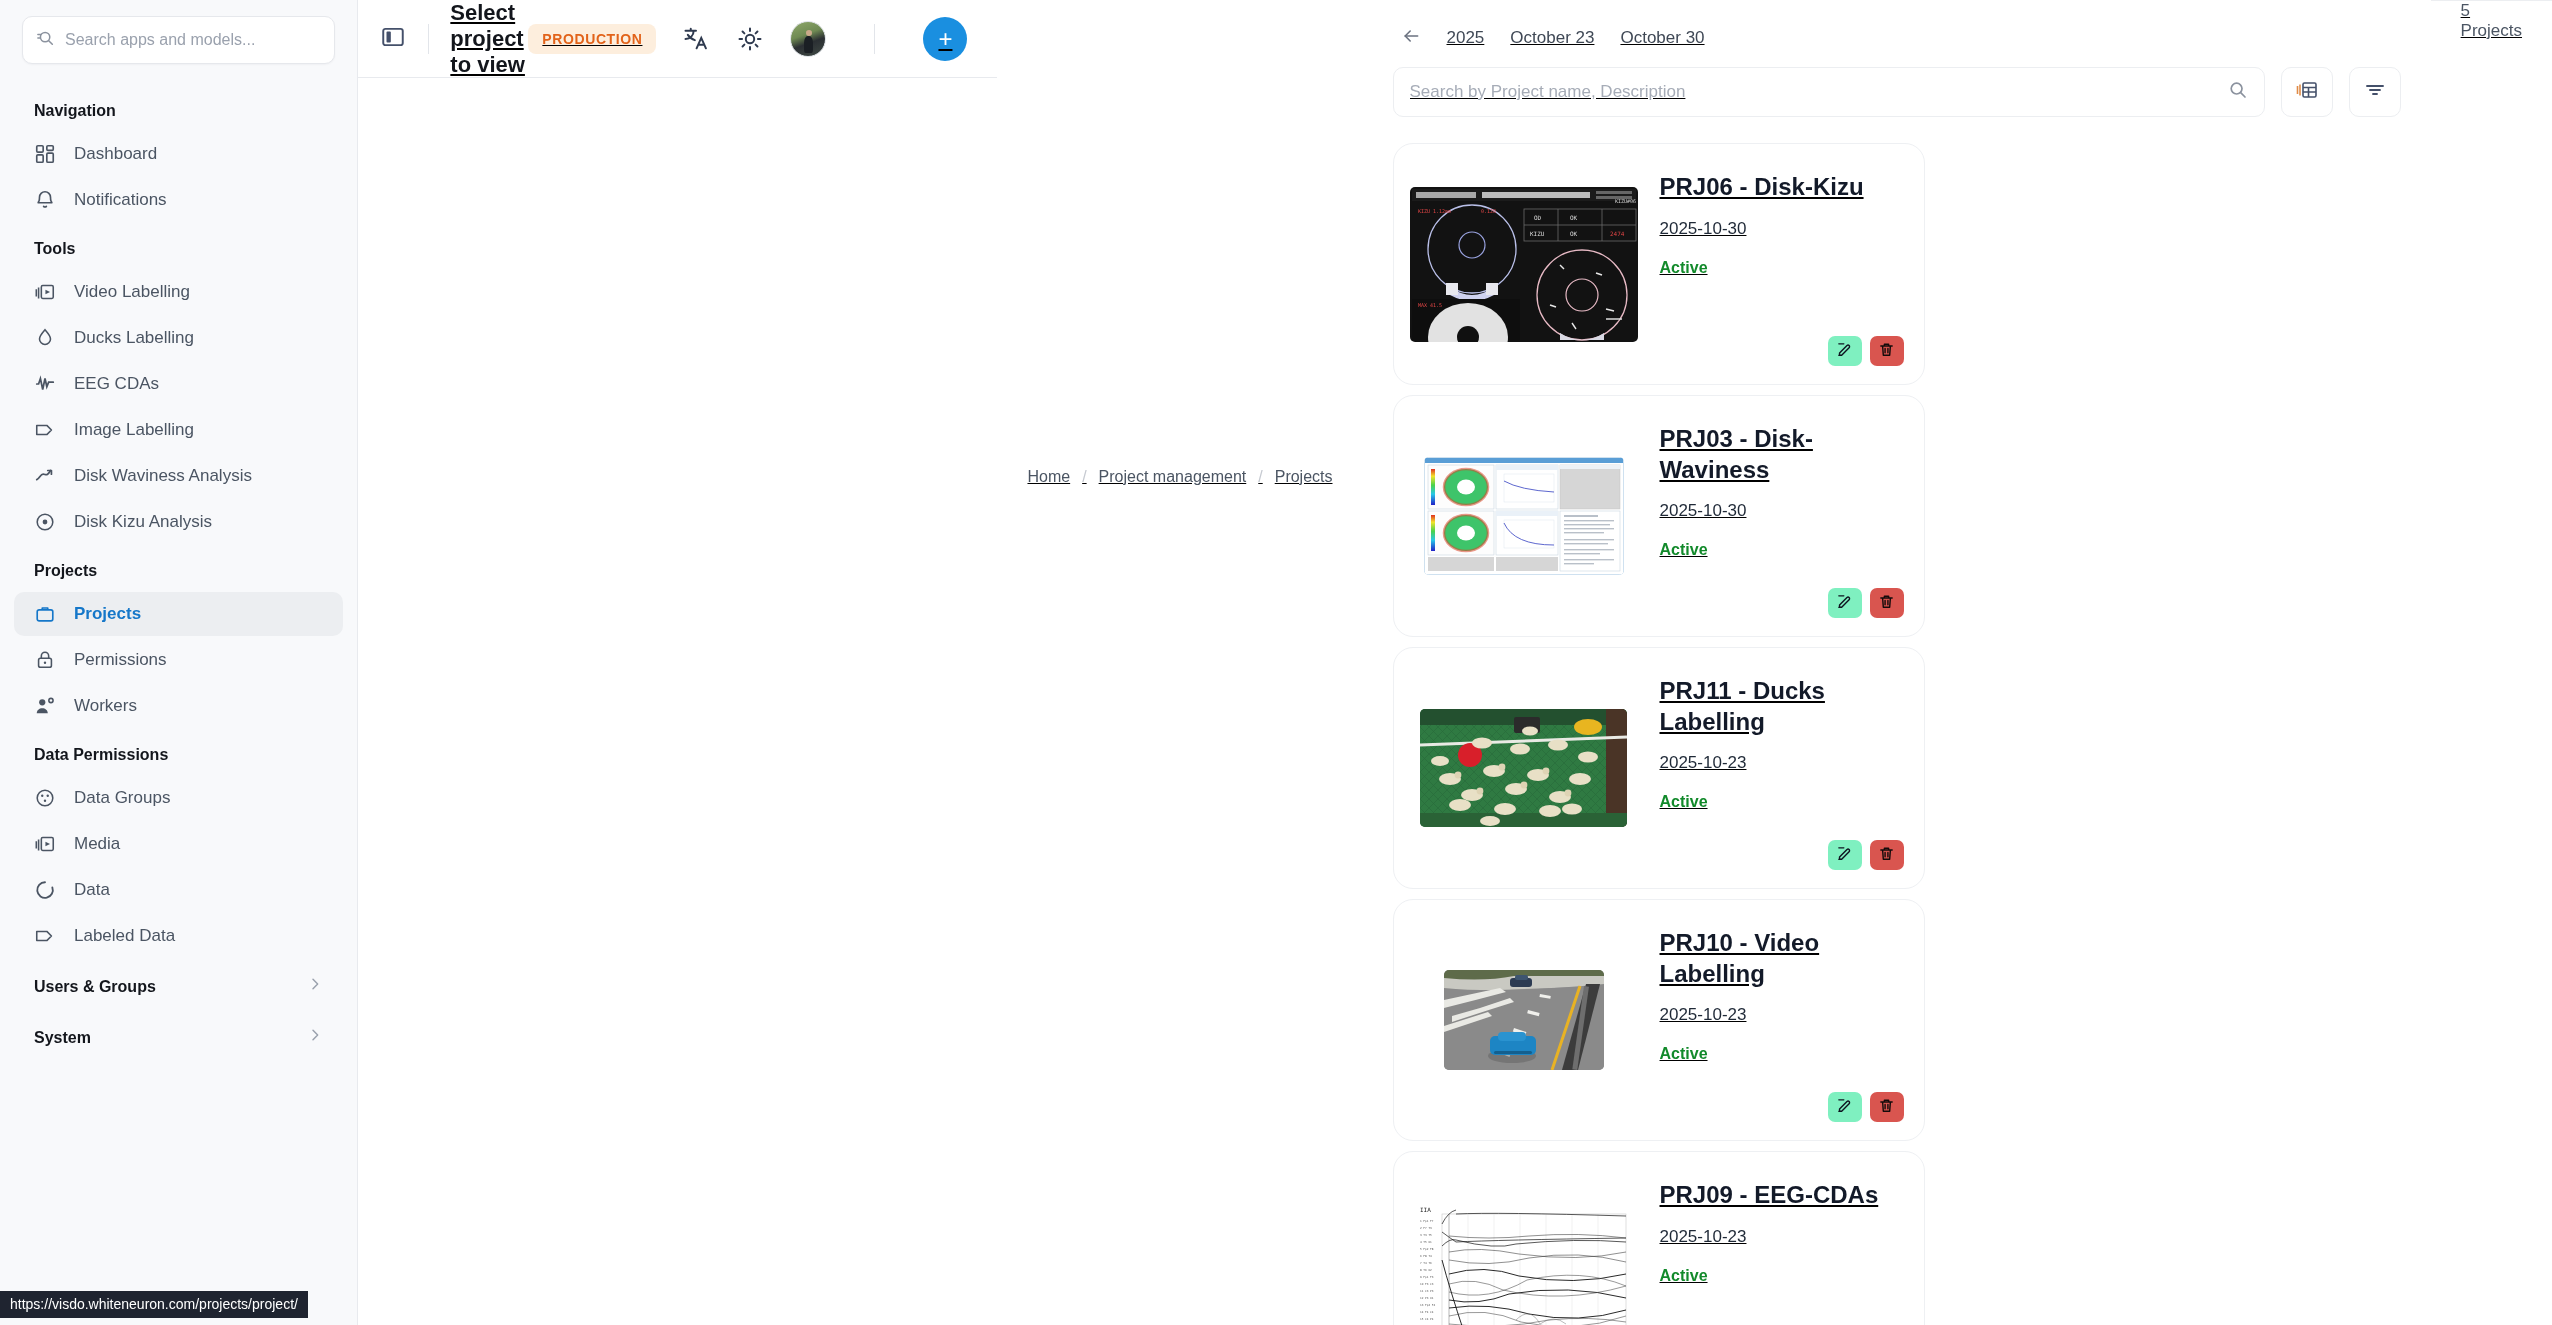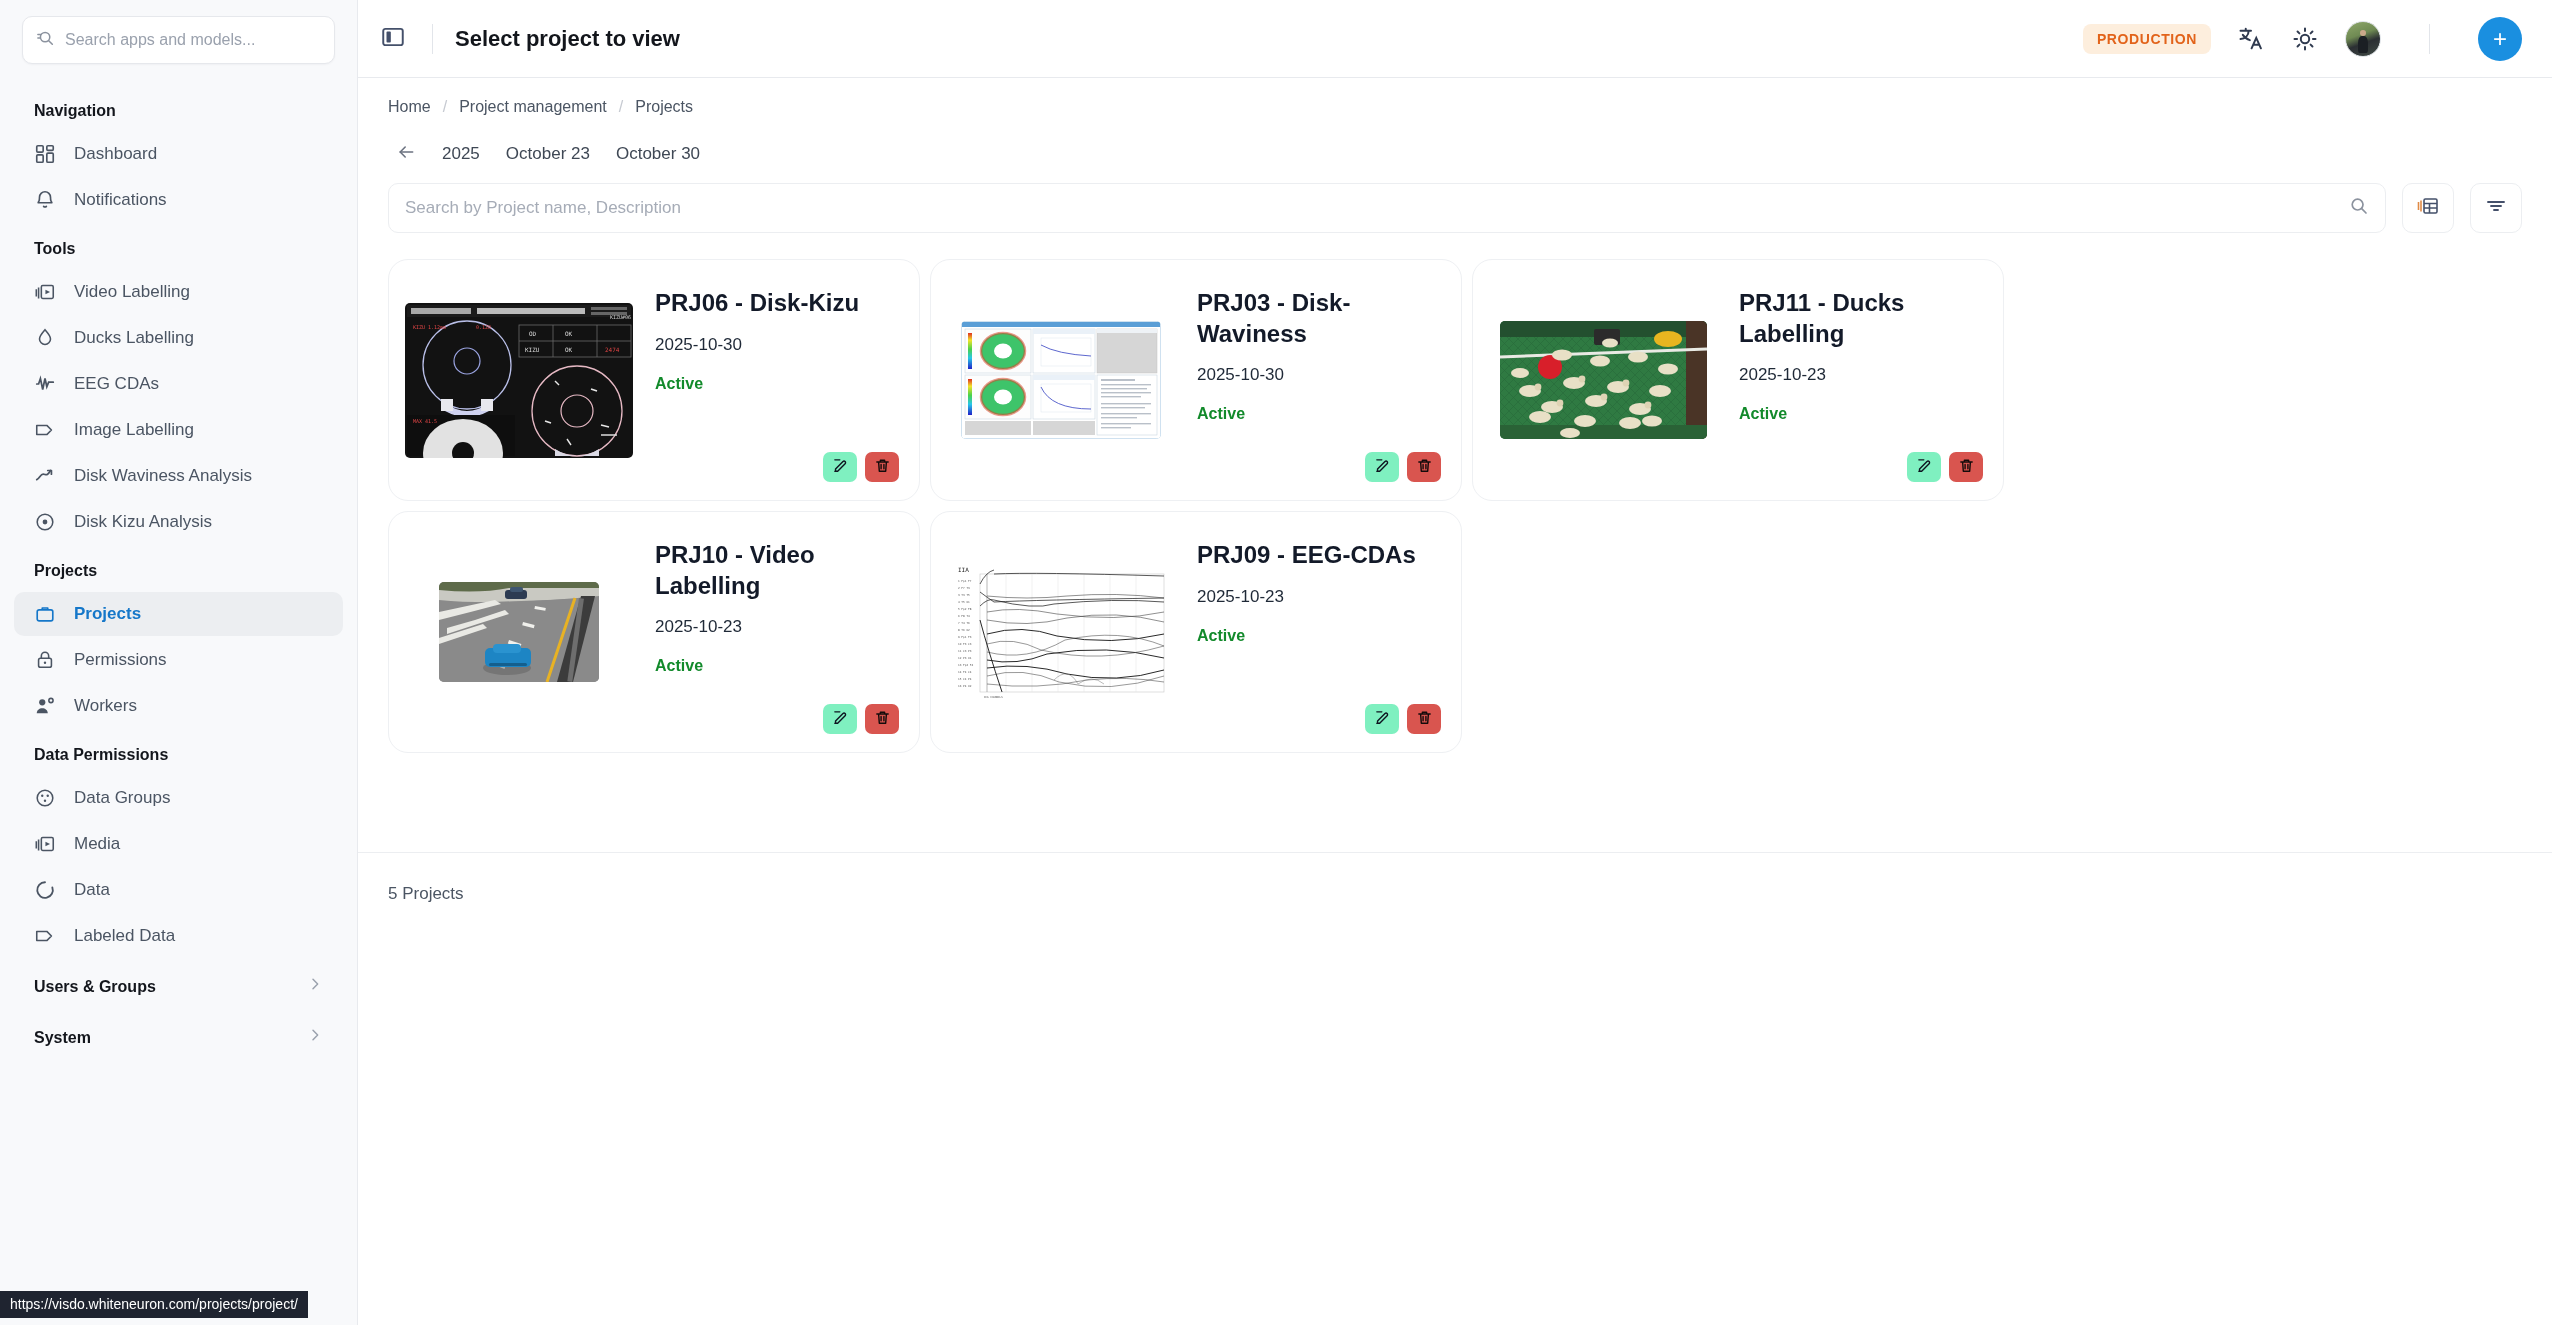--- a/index.html
+++ b/index.html
@@ -66,21 +66,21 @@
   .nav-item.active { background: #eceef1; color: #1577c9; font-weight: 700; }
   .nav-item.active .ico { stroke: #1577c9; }
   .nav-group {
     display: flex; align-items: center; justify-content: space-between;
     margin: 6px 14px; padding: 12px 20px;
     font-size: 16px; font-weight: 700; color: #13161c; cursor: pointer;
   }
   .chev { color: #9aa1ad; font-size: 17px; }
 
   
-  .main { flex: 1; display: flex; flex-direction: column; height: 934px; min-width: 0; }
+  .main { flex: 1; display: flex; flex-direction: row; height: 934px; min-width: 0; text-decoration: underline; }
   .topbar {
     height: 78px; border-bottom: 1px solid #e8eaee;
     display: flex; align-items: center; padding: 0 30px 0 22px;
     background: #fff; flex: 0 0 78px;
   }
   .panel-toggle { width: 30px; height: 30px; cursor: pointer; }
   .tb-div { width: 1px; height: 30px; background: #e2e5ea; margin: 0 22px; }
   .page-title { font-size: 22px; font-weight: 700; color: #13161c; }
   .tb-right { margin-left: auto; display: flex; align-items: center; gap: 26px; }
   .badge-prod {
@@ -163,21 +163,21 @@
   .cactions { position: absolute; right: 20px; bottom: 18px; display: flex; gap: 8px; }
   .act {
     width: 34px; height: 30px; border-radius: 7px; border: none; cursor: pointer;
     display: flex; align-items: center; justify-content: center;
   }
   .act.edit { background: #7ff0c0; }
   .act.del { background: #d9554f; }
 
   .footerbar {
     height: 82px; border-top: 1px solid #eceef1; background: #fff;
-    display: flex; align-items: center; padding: 0 30px;
+    display: flex; padding: 0 30px;
     font-size: 17px; color: #4b5563; flex: 0 0 82px;
   }
   .spacer { flex: 1; min-height: 0; }
   .statusurl {
     position: absolute; left: 0; bottom: 7px;
     background: #1f2430; color: #ffffff;
     font-size: 14px; padding: 5px 10px 6px 10px;
     z-index: 50; white-space: nowrap;
   }
 </style>

